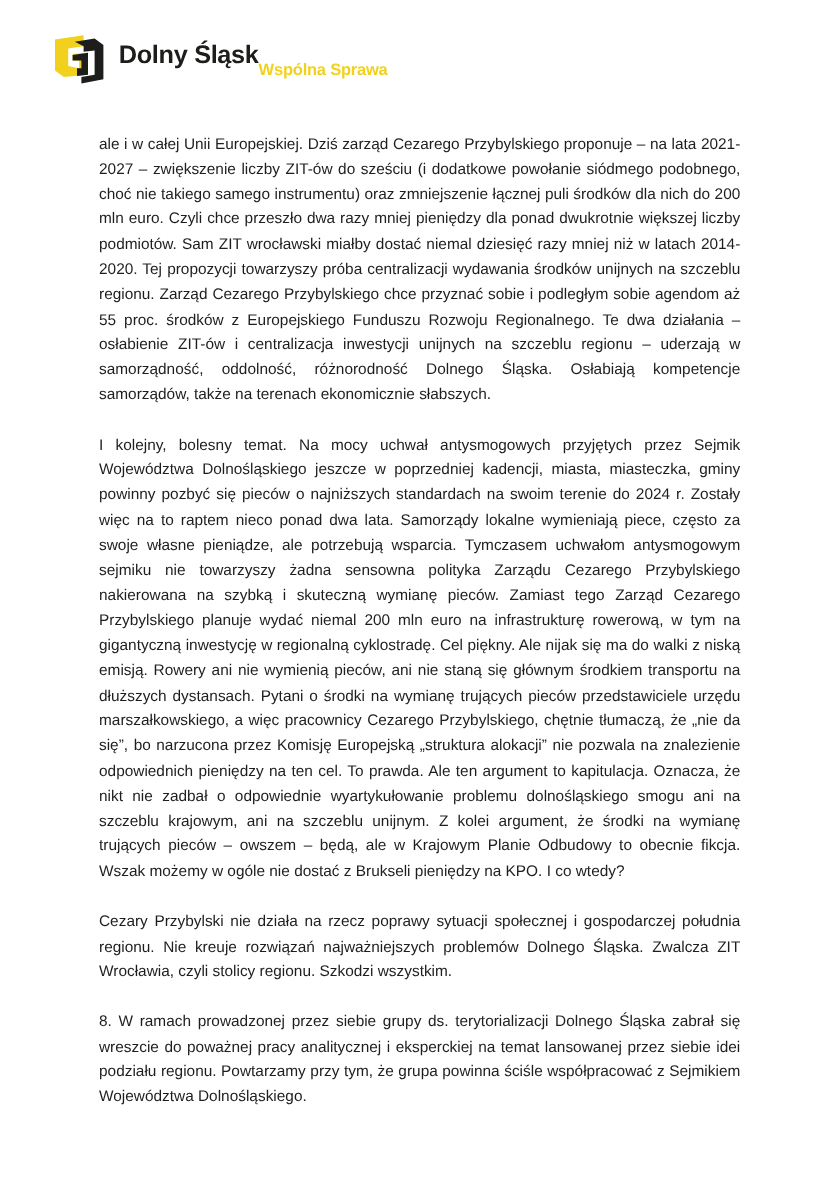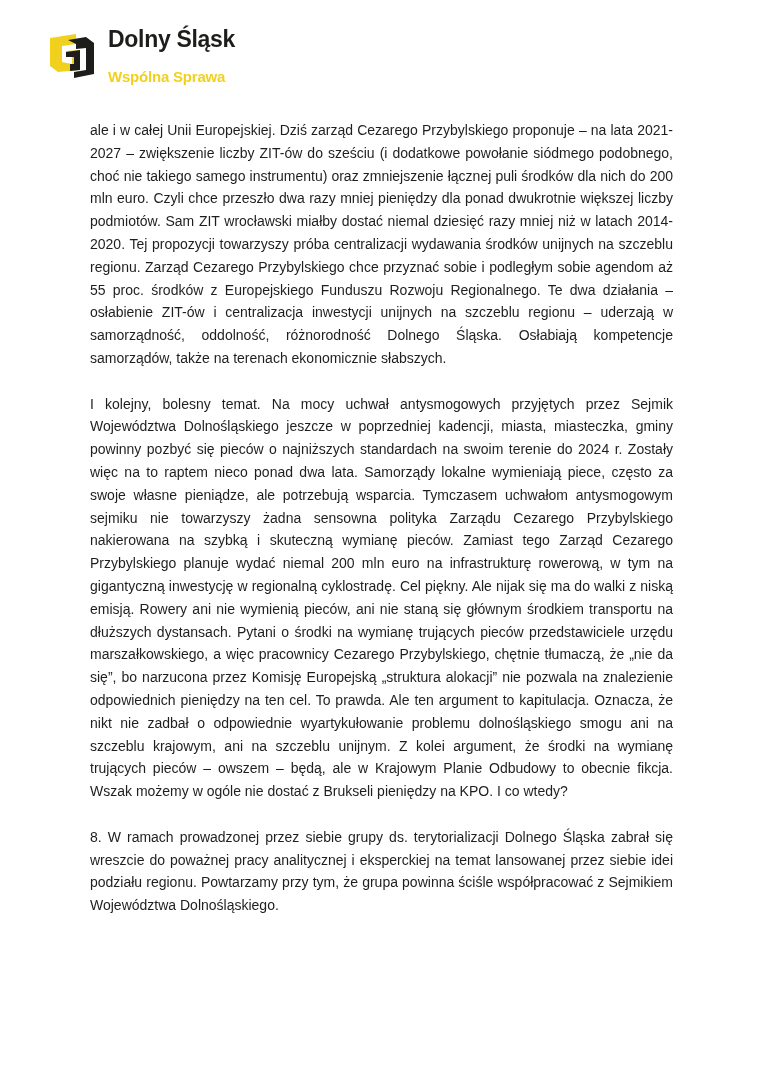--- a/index.html
+++ b/index.html
@@ -22,21 +22,21 @@
       display: flex;
       align-items: center;
     }
     .logo-mark {
       width: 52px;
       height: 52px;
       margin-right: 10px;
     }
     .logo-text {
       display: flex;
-      flex-direction: column;
+      flex-direction: row;
       line-height: 1;
     }
     .brand-name {
       font-size: 23px;
       font-weight: bold;
       color: #1d1d1b;
       letter-spacing: -0.3px;
     }
     .brand-tagline {
       font-size: 15px;
@@ -69,14 +69,15 @@
   </svg>
   <div class="logo-text">
     <span class="brand-name">Dolny Śląsk</span>
     <span class="brand-tagline">Wspólna Sprawa</span>
   </div>
 </div>
 
 <div class="content">
   <p>ale i w całej Unii Europejskiej. Dziś zarząd Cezarego Przybylskiego proponuje – na lata 2021-2027 – zwiększenie liczby ZIT-ów do sześciu (i dodatkowe powołanie siódmego podobnego, choć nie takiego samego instrumentu) oraz zmniejszenie łącznej puli środków dla nich do 200 mln euro. Czyli chce przeszło dwa razy mniej pieniędzy dla ponad dwukrotnie większej liczby podmiotów. Sam ZIT wrocławski miałby dostać niemal dziesięć razy mniej niż w latach 2014-2020. Tej propozycji towarzyszy próba centralizacji wydawania środków unijnych na szczeblu regionu. Zarząd Cezarego Przybylskiego chce przyznać sobie i podległym sobie agendom aż 55 proc. środków z Europejskiego Funduszu Rozwoju Regionalnego. Te dwa działania – osłabienie ZIT-ów i centralizacja inwestycji unijnych na szczeblu regionu – uderzają w samorządność, oddolność, różnorodność Dolnego Śląska. Osłabiają kompetencje samorządów, także na terenach ekonomicznie słabszych.</p>
   <p>I kolejny, bolesny temat. Na mocy uchwał antysmogowych przyjętych przez Sejmik Województwa Dolnośląskiego jeszcze w poprzedniej kadencji, miasta, miasteczka, gminy powinny pozbyć się pieców o najniższych standardach na swoim terenie do 2024 r. Zostały więc na to raptem nieco ponad dwa lata. Samorządy lokalne wymieniają piece, często za swoje własne pieniądze, ale potrzebują wsparcia. Tymczasem uchwałom antysmogowym sejmiku nie towarzyszy żadna sensowna polityka Zarządu Cezarego Przybylskiego nakierowana na szybką i skuteczną wymianę pieców. Zamiast tego Zarząd Cezarego Przybylskiego planuje wydać niemal 200 mln euro na infrastrukturę rowerową, w tym na gigantyczną inwestycję w regionalną cyklostradę. Cel piękny. Ale nijak się ma do walki z niską emisją. Rowery ani nie wymienią pieców, ani nie staną się głównym środkiem transportu na dłuższych dystansach. Pytani o środki na wymianę trujących pieców przedstawiciele urzędu marszałkowskiego, a więc pracownicy Cezarego Przybylskiego, chętnie tłumaczą, że „nie da się”, bo narzucona przez Komisję Europejską „struktura alokacji” nie pozwala na znalezienie odpowiednich pieniędzy na ten cel. To prawda. Ale ten argument to kapitulacja. Oznacza, że nikt nie zadbał o odpowiednie wyartykułowanie problemu dolnośląskiego smogu ani na szczeblu krajowym, ani na szczeblu unijnym. Z kolei argument, że środki na wymianę trujących pieców – owszem – będą, ale w Krajowym Planie Odbudowy to obecnie fikcja. Wszak możemy w ogóle nie dostać z Brukseli pieniędzy na KPO. I co wtedy?</p>
+  <p>Cezary Przybylski nie działa na rzecz poprawy sytuacji społecznej i gospodarczej południa regionu. Nie kreuje rozwiązań najważniejszych problemów Dolnego Śląska. Zwalcza ZIT Wrocławia, czyli stolicy regionu. Szkodzi wszystkim.</p>
   <p>8. W ramach prowadzonej przez siebie grupy ds. terytorializacji Dolnego Śląska zabrał się wreszcie do poważnej pracy analitycznej i eksperckiej na temat lansowanej przez siebie idei podziału regionu. Powtarzamy przy tym, że grupa powinna ściśle współpracować z Sejmikiem Województwa Dolnośląskiego.</p>
 </div>
 
 </body></html>

